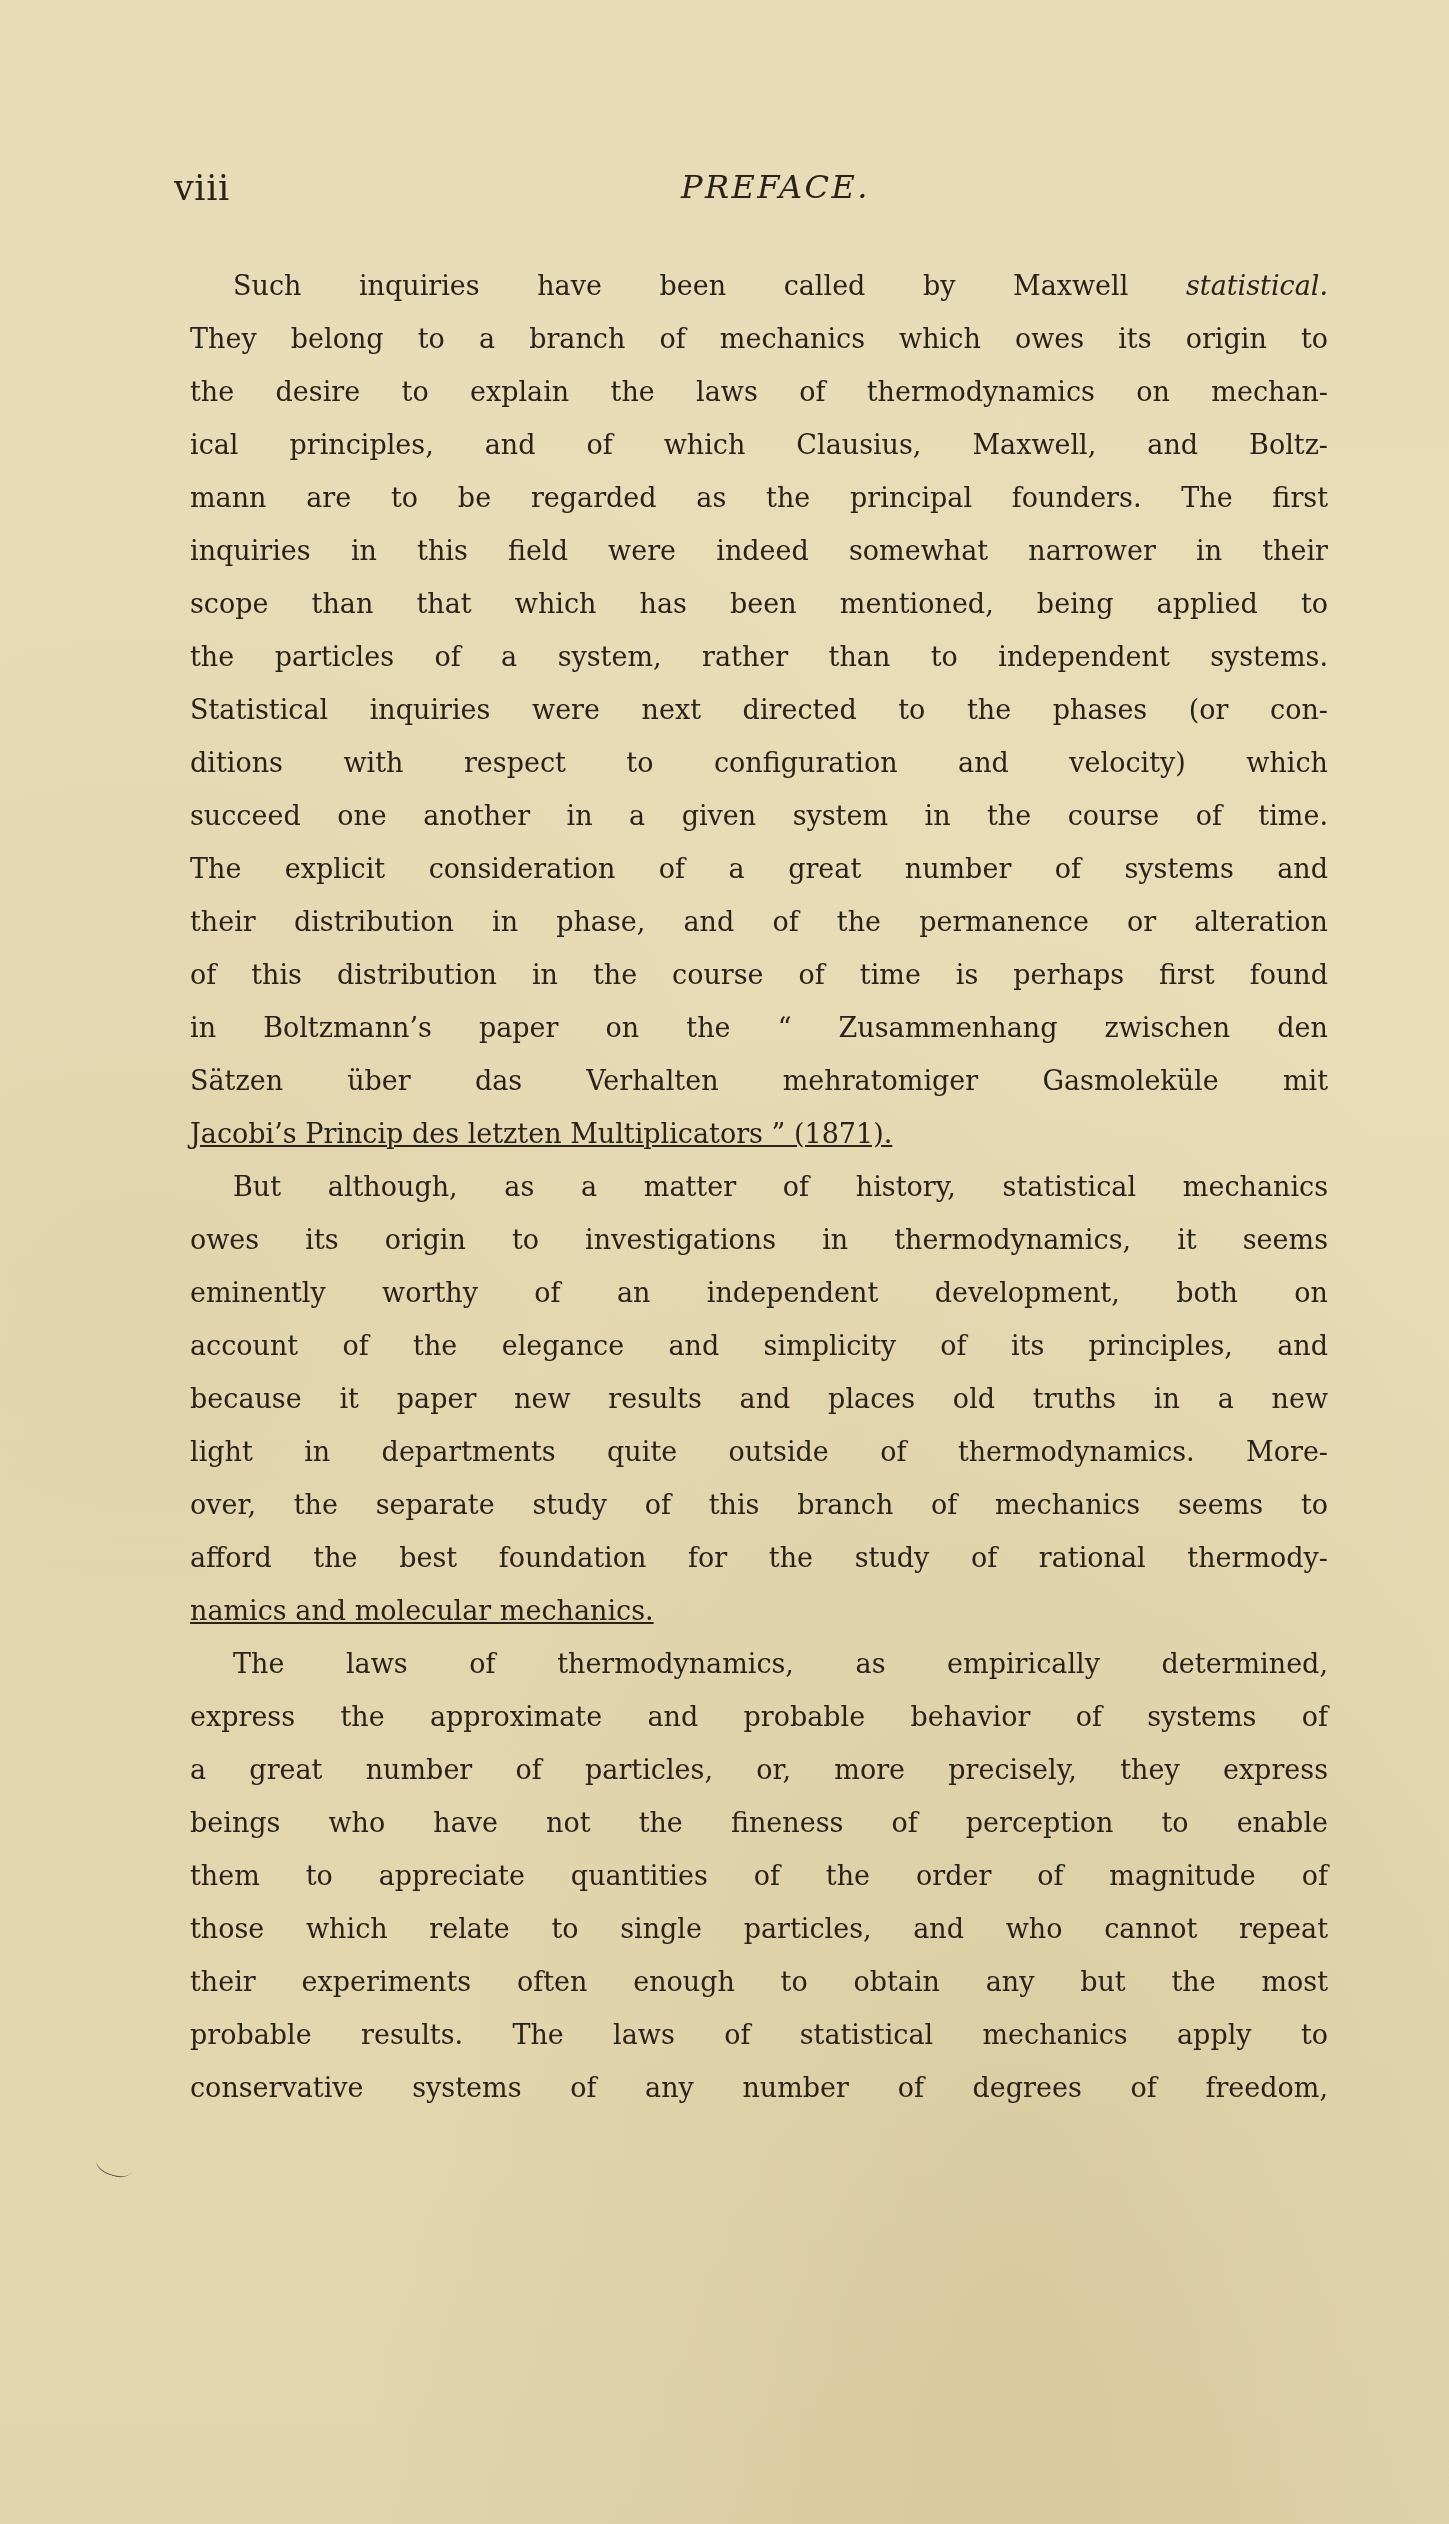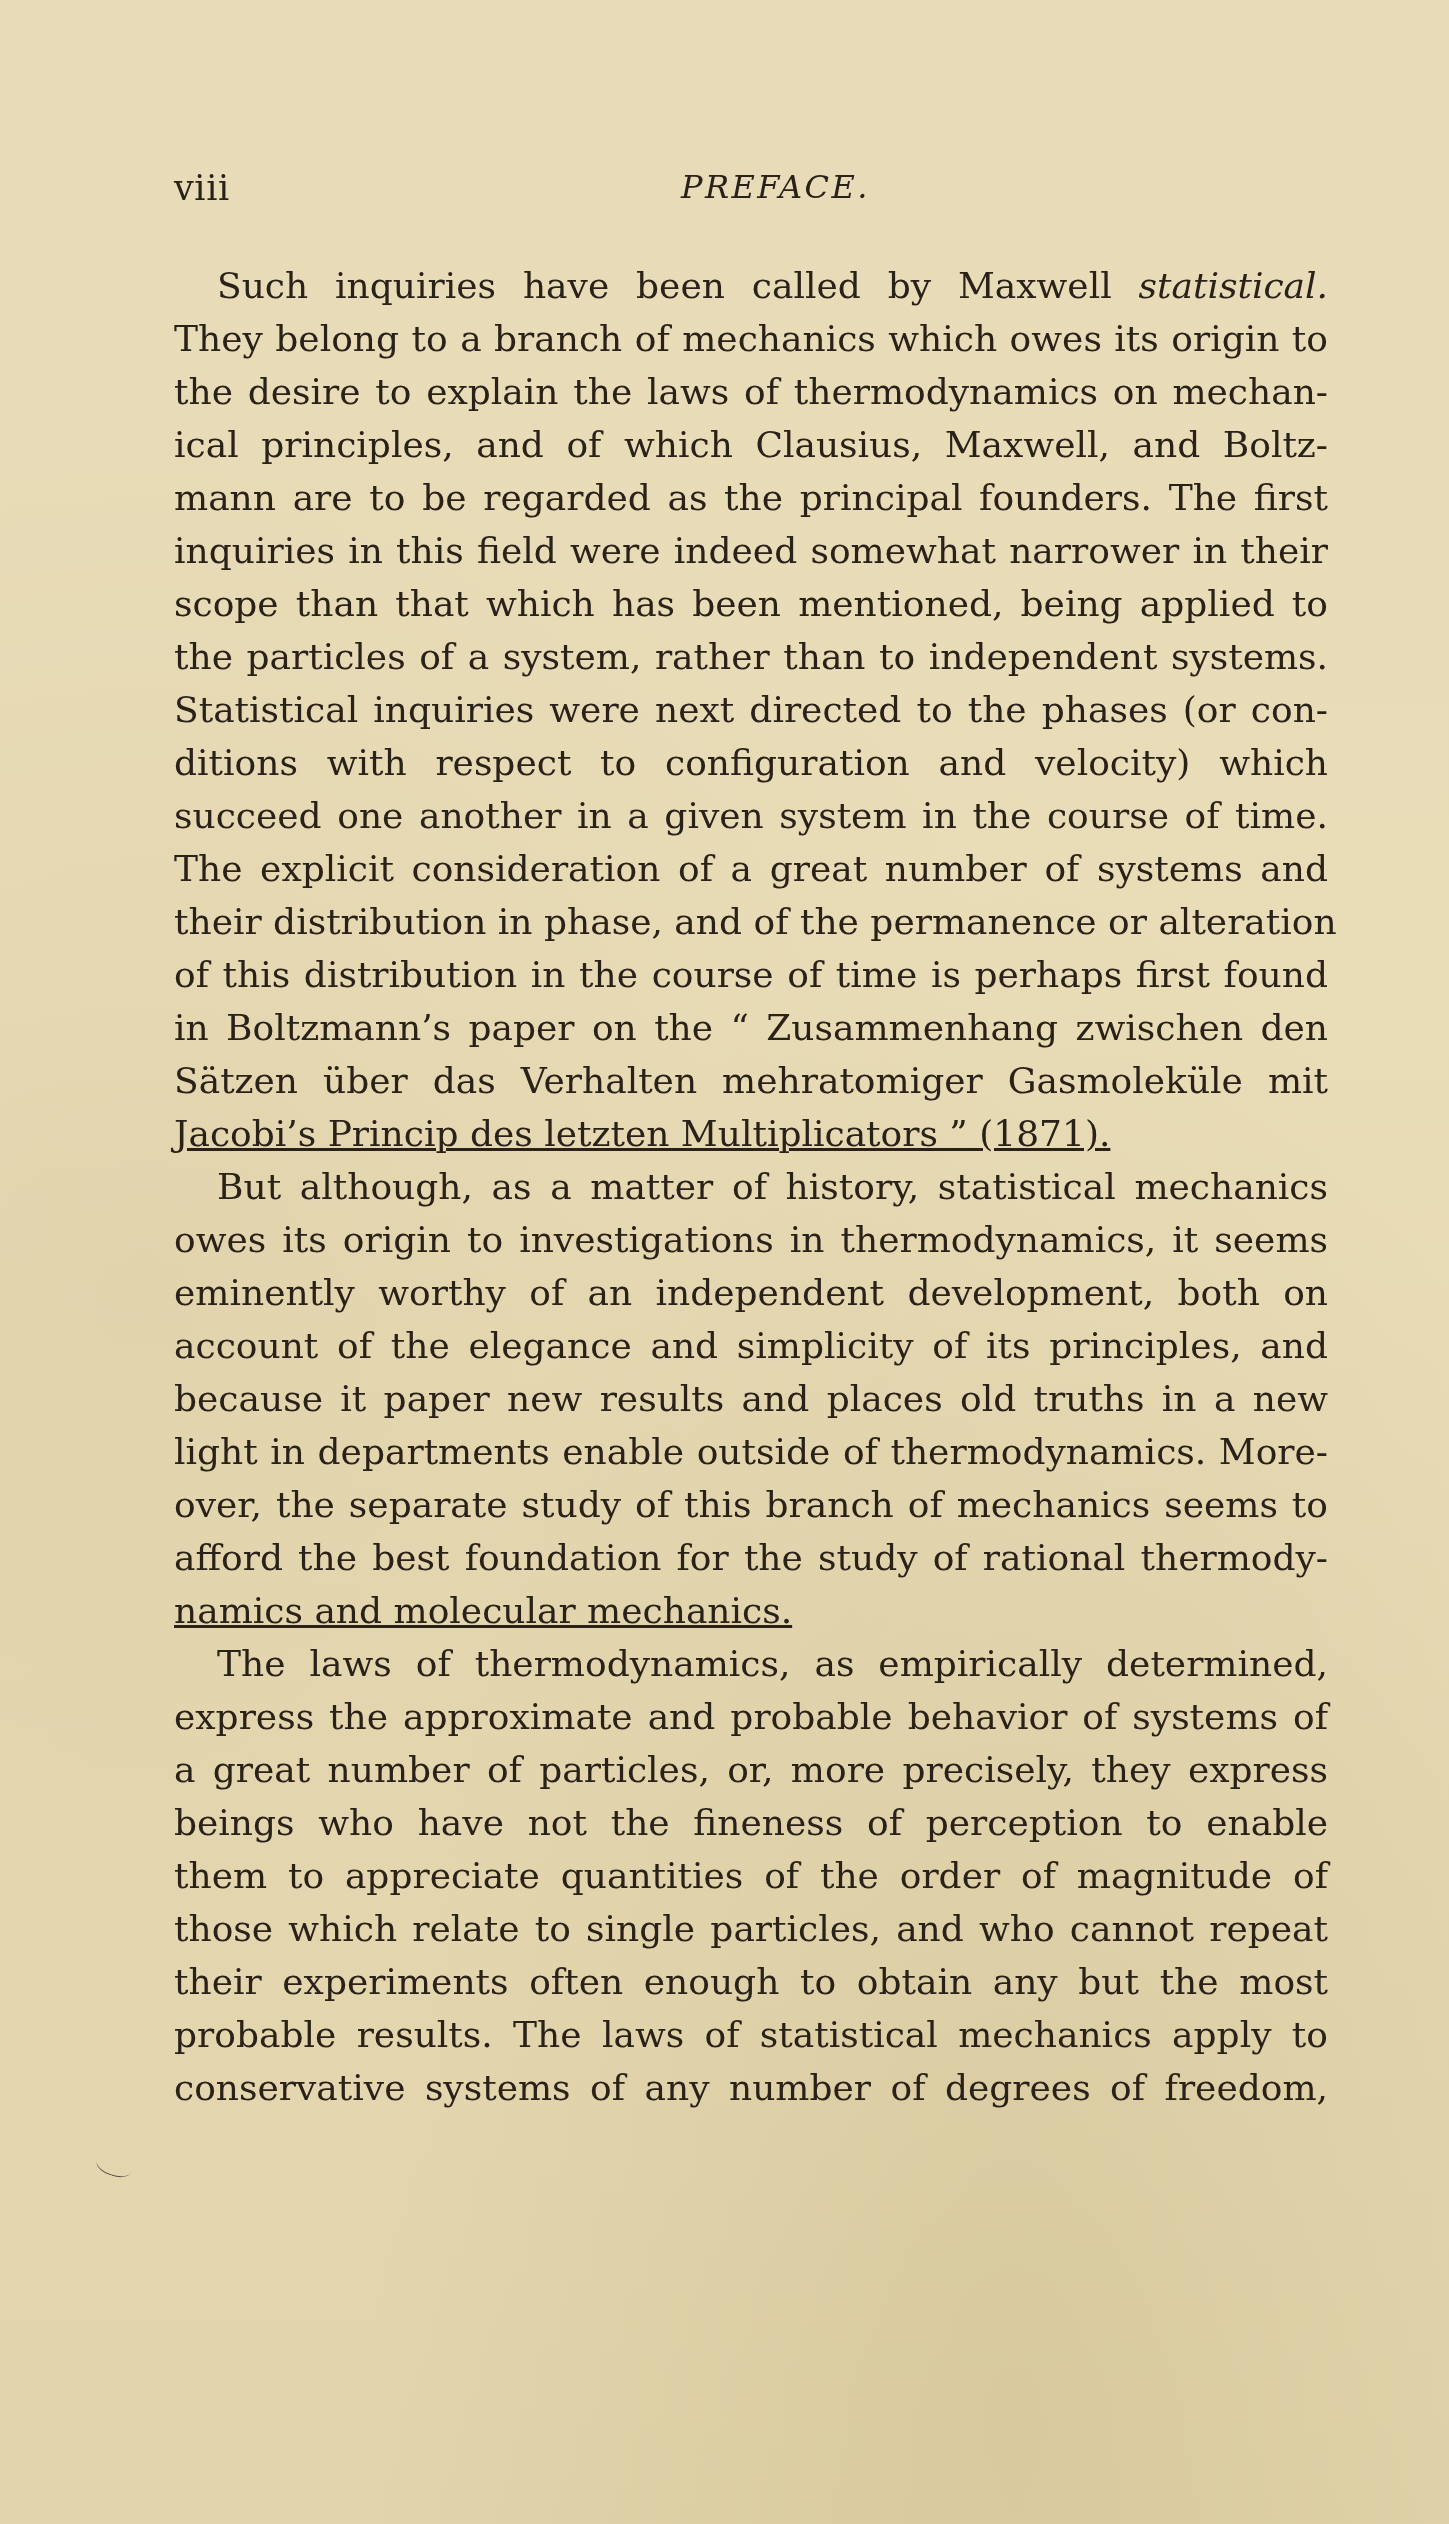--- a/index.html
+++ b/index.html
@@ -36,24 +36,25 @@
   .running-title {
     position: absolute;
     left: 507px;
     top: 0;
     font-style: italic;
     font-size: 32px;
     letter-spacing: 2.4px;
   }
   .body-text {
     margin-top: 43px;
-    font-size: 36px;
+    font-size: 27px;
     line-height: 53px;
     text-align: justify;
     text-align-last: left;
+    margin-left: 16px;
   }
   .para {
     margin: 0;
     text-indent: 43px;
   }
   .line {
     display: block;
     text-align: justify;
     text-align-last: justify;
     white-space: nowrap;
@@ -106,21 +107,21 @@
       <span class="line">Sätzen über das Verhalten mehratomiger Gasmoleküle mit</span>
       <span class="line last">Jacobi’s Princip des letzten Multiplicators ” (1871).</span>
     </p>
 
     <p class="para">
       <span class="line indent">But although, as a matter of history, statistical mechanics</span>
       <span class="line">owes its origin to investigations in thermodynamics, it seems</span>
       <span class="line">eminently worthy of an independent development, both on</span>
       <span class="line">account of the elegance and simplicity of its principles, and</span>
       <span class="line">because it paper new results and places old truths in a new</span>
-      <span class="line">light in departments enable outside of thermodynamics. More-</span>
+      <span class="line">light in departments quite outside of thermodynamics. More-</span>
       <span class="line">over, the separate study of this branch of mechanics seems to</span>
       <span class="line">afford the best foundation for the study of rational thermody-</span>
       <span class="line last">namics and molecular mechanics.</span>
     </p>
 
     <p class="para">
       <span class="line indent">The laws of thermodynamics, as empirically determined,</span>
       <span class="line">express the approximate and probable behavior of systems of</span>
       <span class="line">a great number of particles, or, more precisely, they express</span>
       <span class="line">beings who have not the fineness of perception to enable</span>

